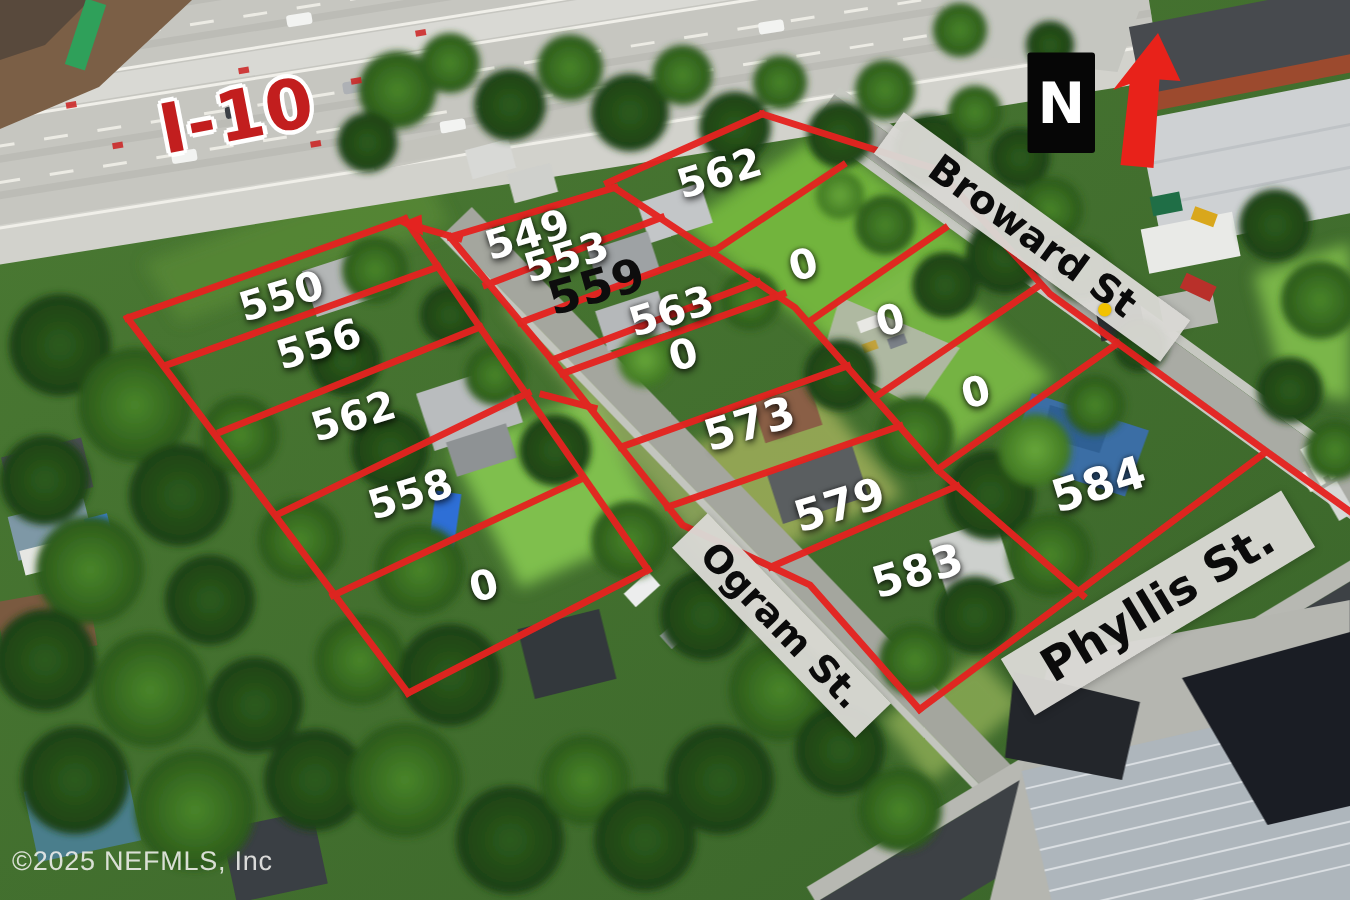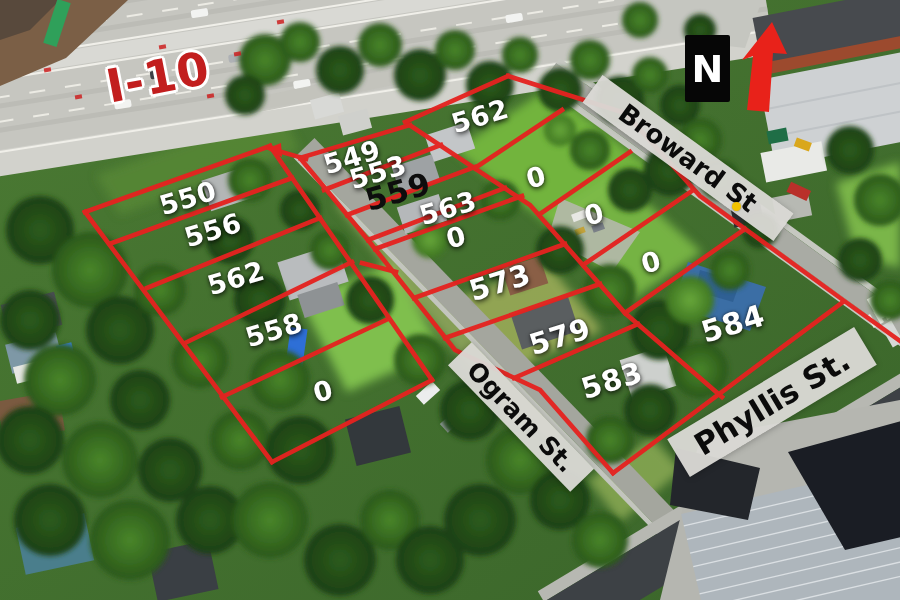--- a/index.html
+++ b/index.html
@@ -393,13 +393,14 @@
   <div class="street-band" style="left:772px;top:402px;width:218px;height:44px;--r:-31deg;font-size:31px;">
     <span>Phyllis St.</span>
   </div>
 
   <div class="i10" style="left:158px;top:77px;">I-10</div>
 
   <div class="north-box">
     <span>N</span>
   </div>
 
+  <div class="copyright">©2025 NEFMLS, Inc</div>
 </div>
 
 </body></html>

